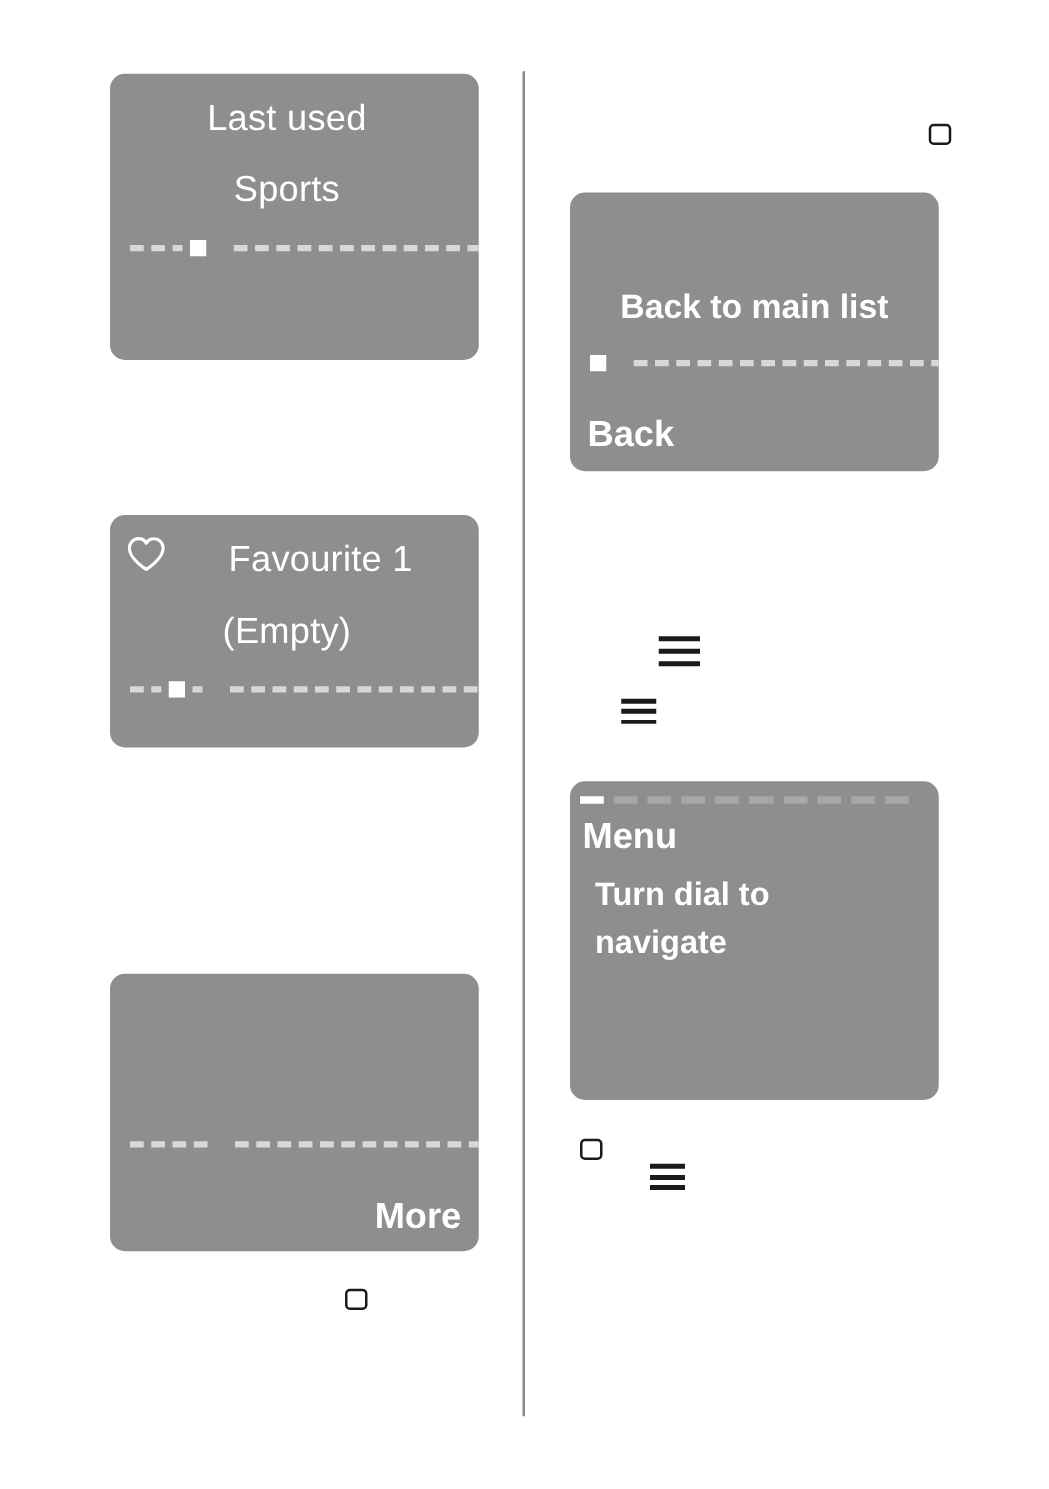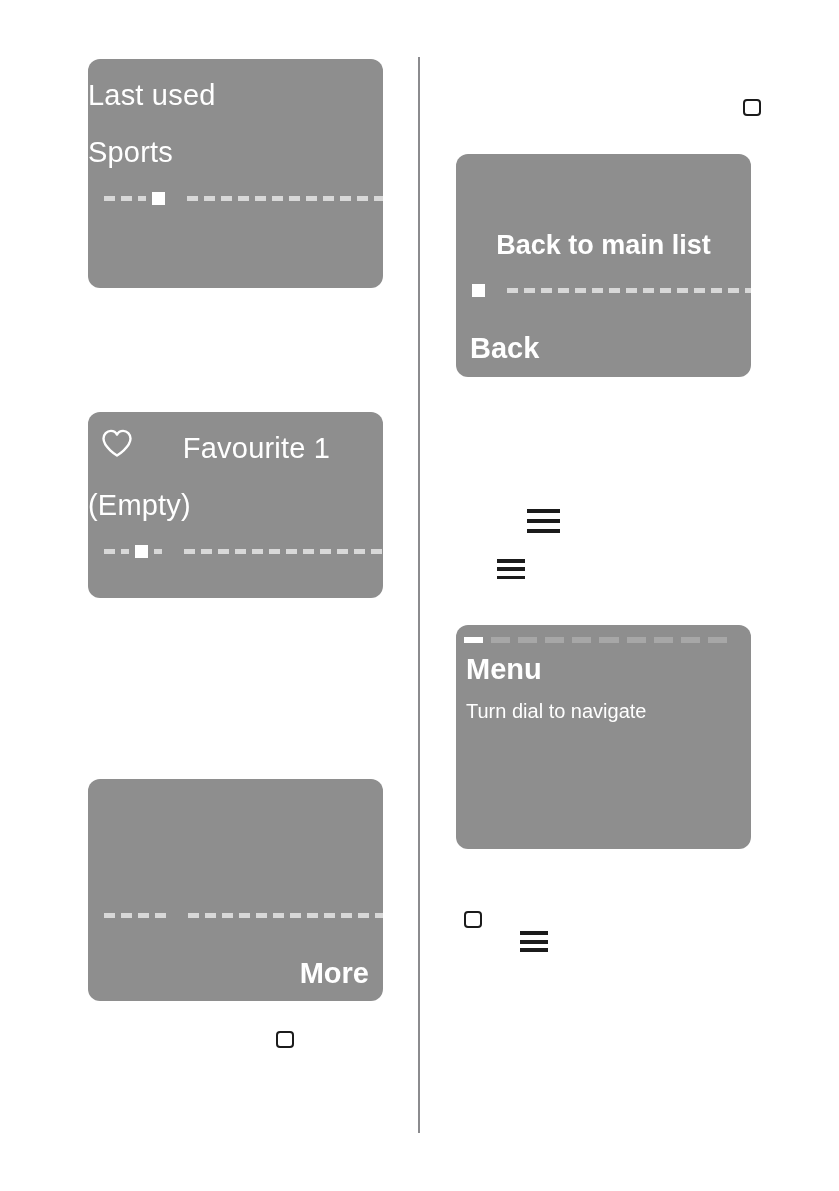--- a/index.html
+++ b/index.html
@@ -44,28 +44,28 @@
   .card-favourite   { top: 412px; height: 186px; padding-left: 16px; }
   .card-more        { top: 779px; height: 222px; }
 
   
   .card-back {
     left: 456px; top: 154px;
     width: 295px; height: 223px;
   }
   .card-menu {
     left: 456px; top: 625px;
-    width: 295px; height: 224px;
+    width: 295px; height: 255px;
   }
 
   
   .title-center {
     position: absolute;
     left: 0; right: 12px;
-    text-align: left;
+    text-align: center;
     font-size: 29px;
     font-weight: 400;
     letter-spacing: 0.2px;
     line-height: 1;
   }
   .title-bold-center {
     position: absolute;
     left: 0; right: 0;
     text-align: center;
     font-size: 27px;
@@ -107,25 +107,25 @@
     top: 180px;
     font-size: 29px;
     font-weight: 700;
     line-height: 1;
   }
 
   
   .menu-heading { left: 10px; top: 30px; }
   .menu-sub {
     position: absolute;
-    left: 10px;
+    left: 20px;
     top: 72px;
     width: 215px;
-    font-size: 20px;
-    font-weight: 400;
+    font-size: 26px;
+    font-weight: 700;
     line-height: 1.45;
   }
 
   
   .heart-icon {
     position: absolute;
     left: 13px;
     top: 16px;
     width: 32px;
     height: 30px;

